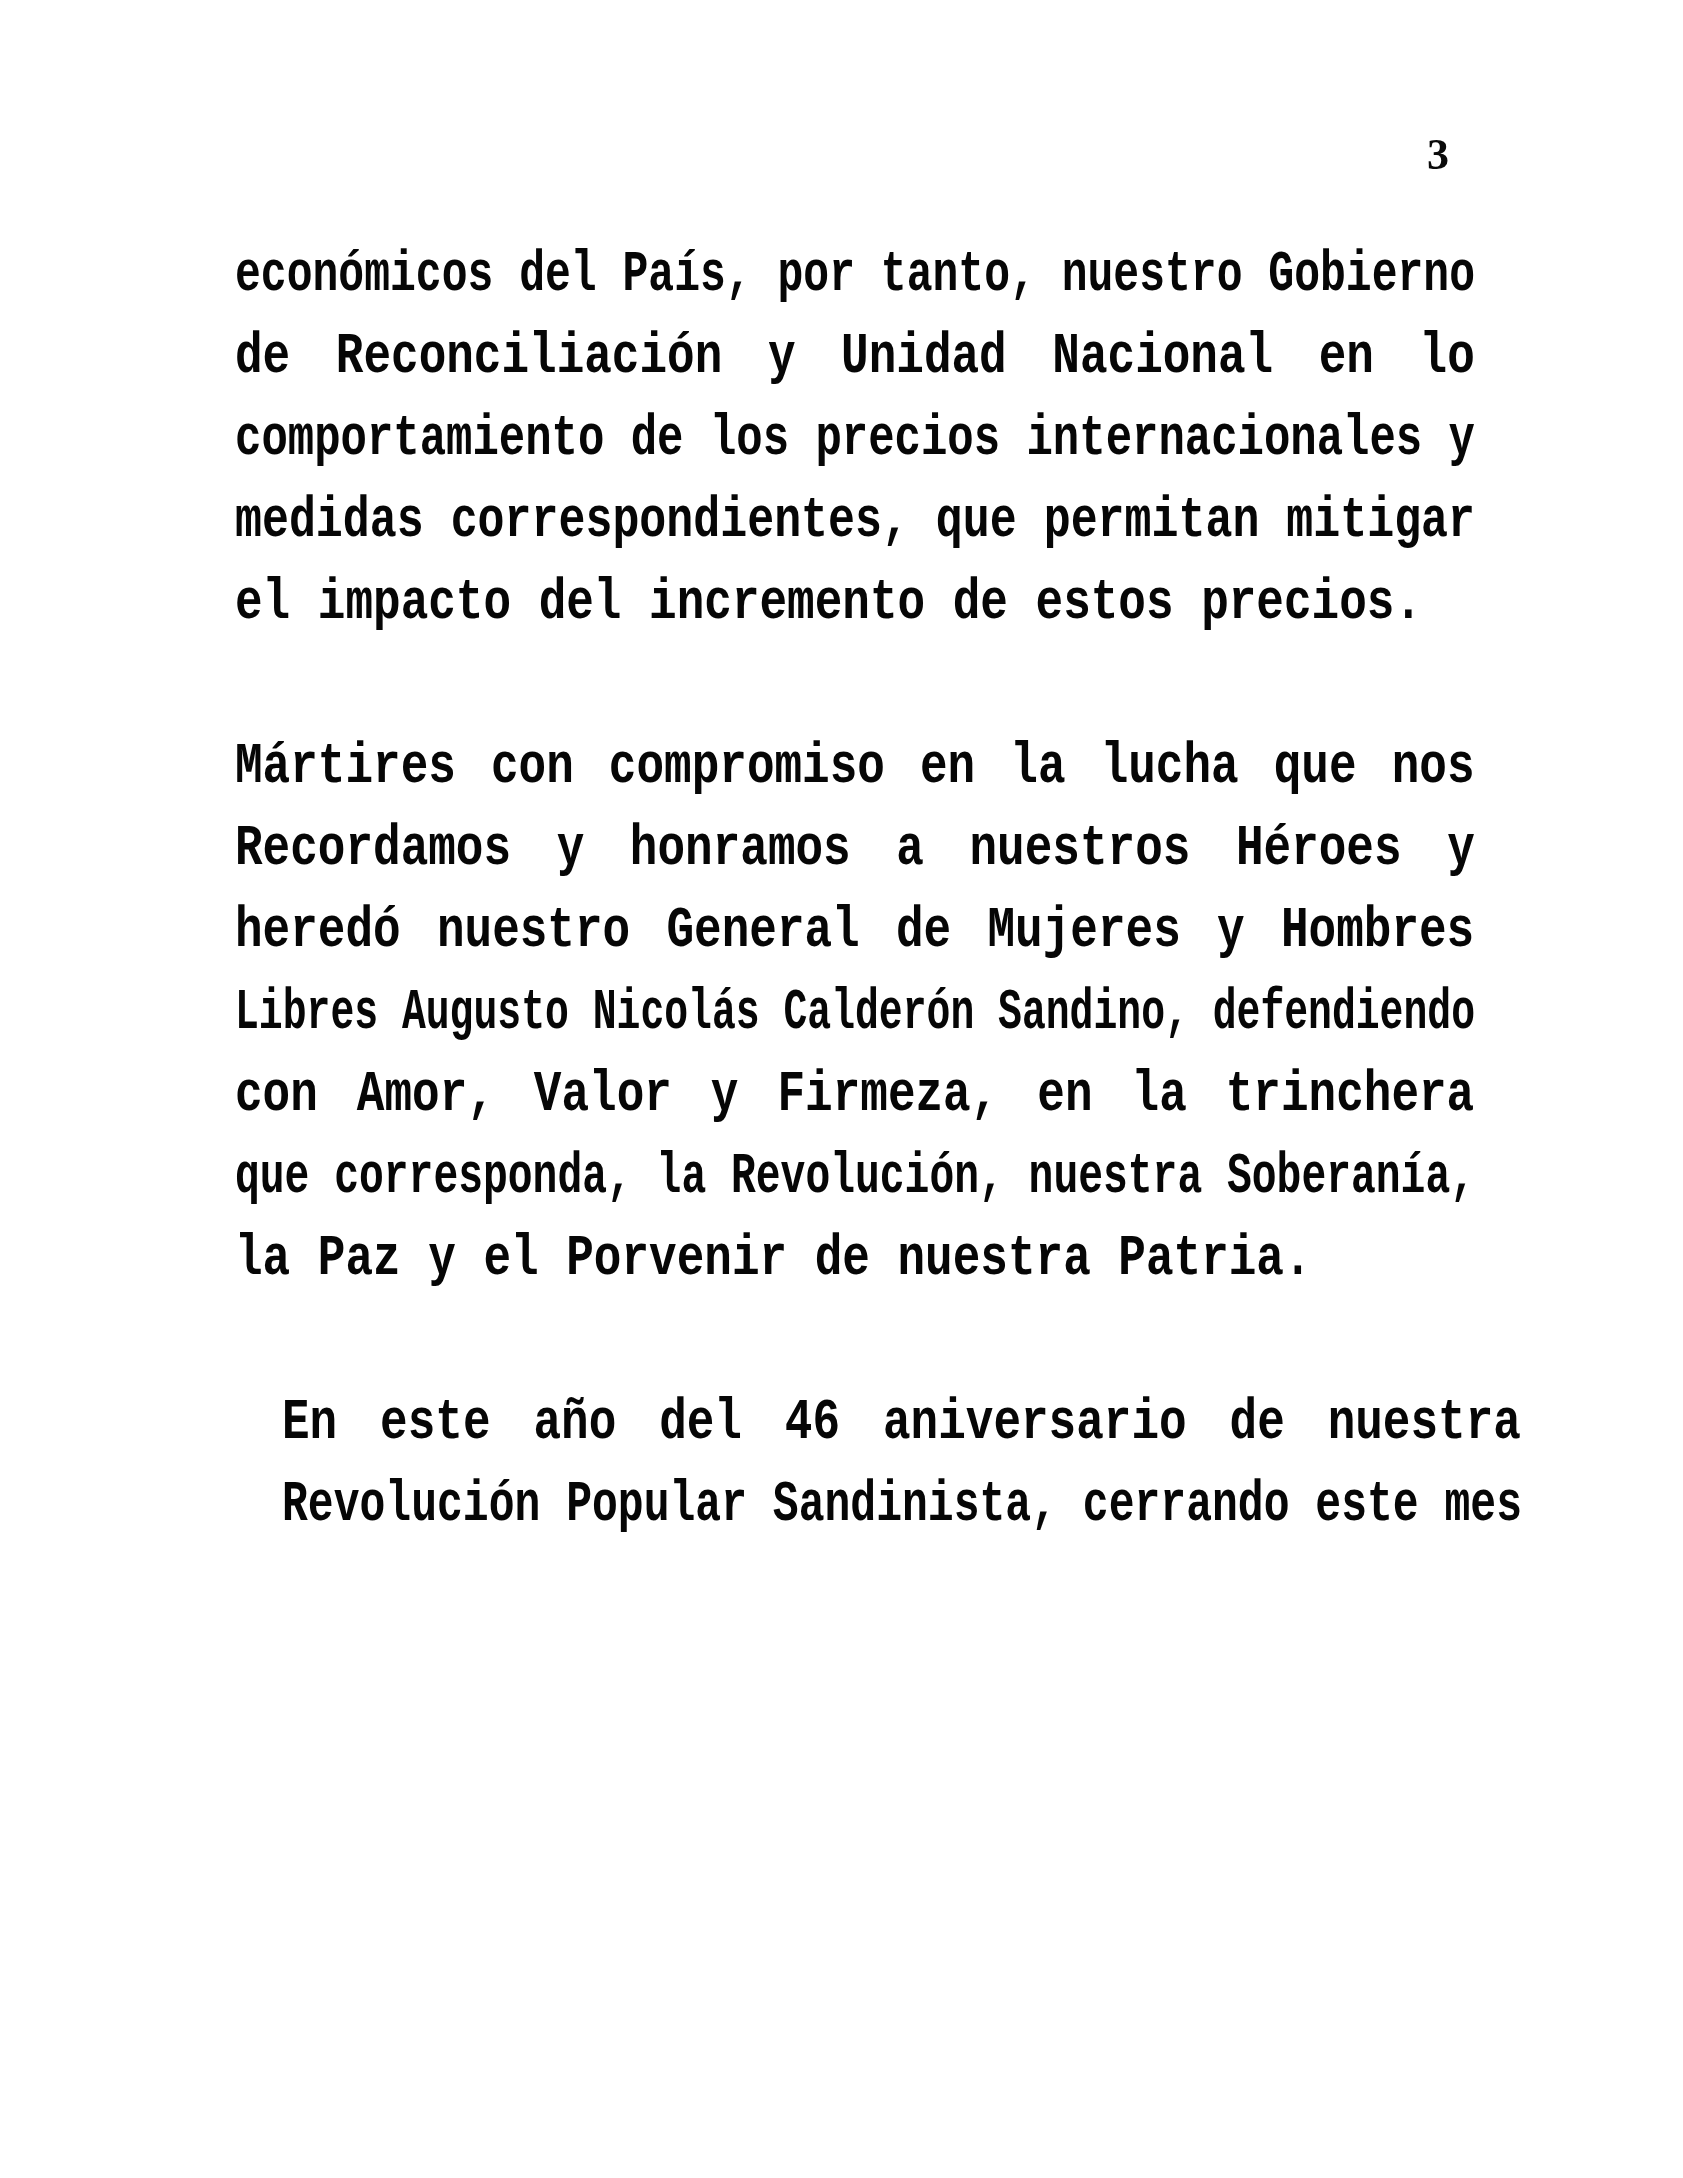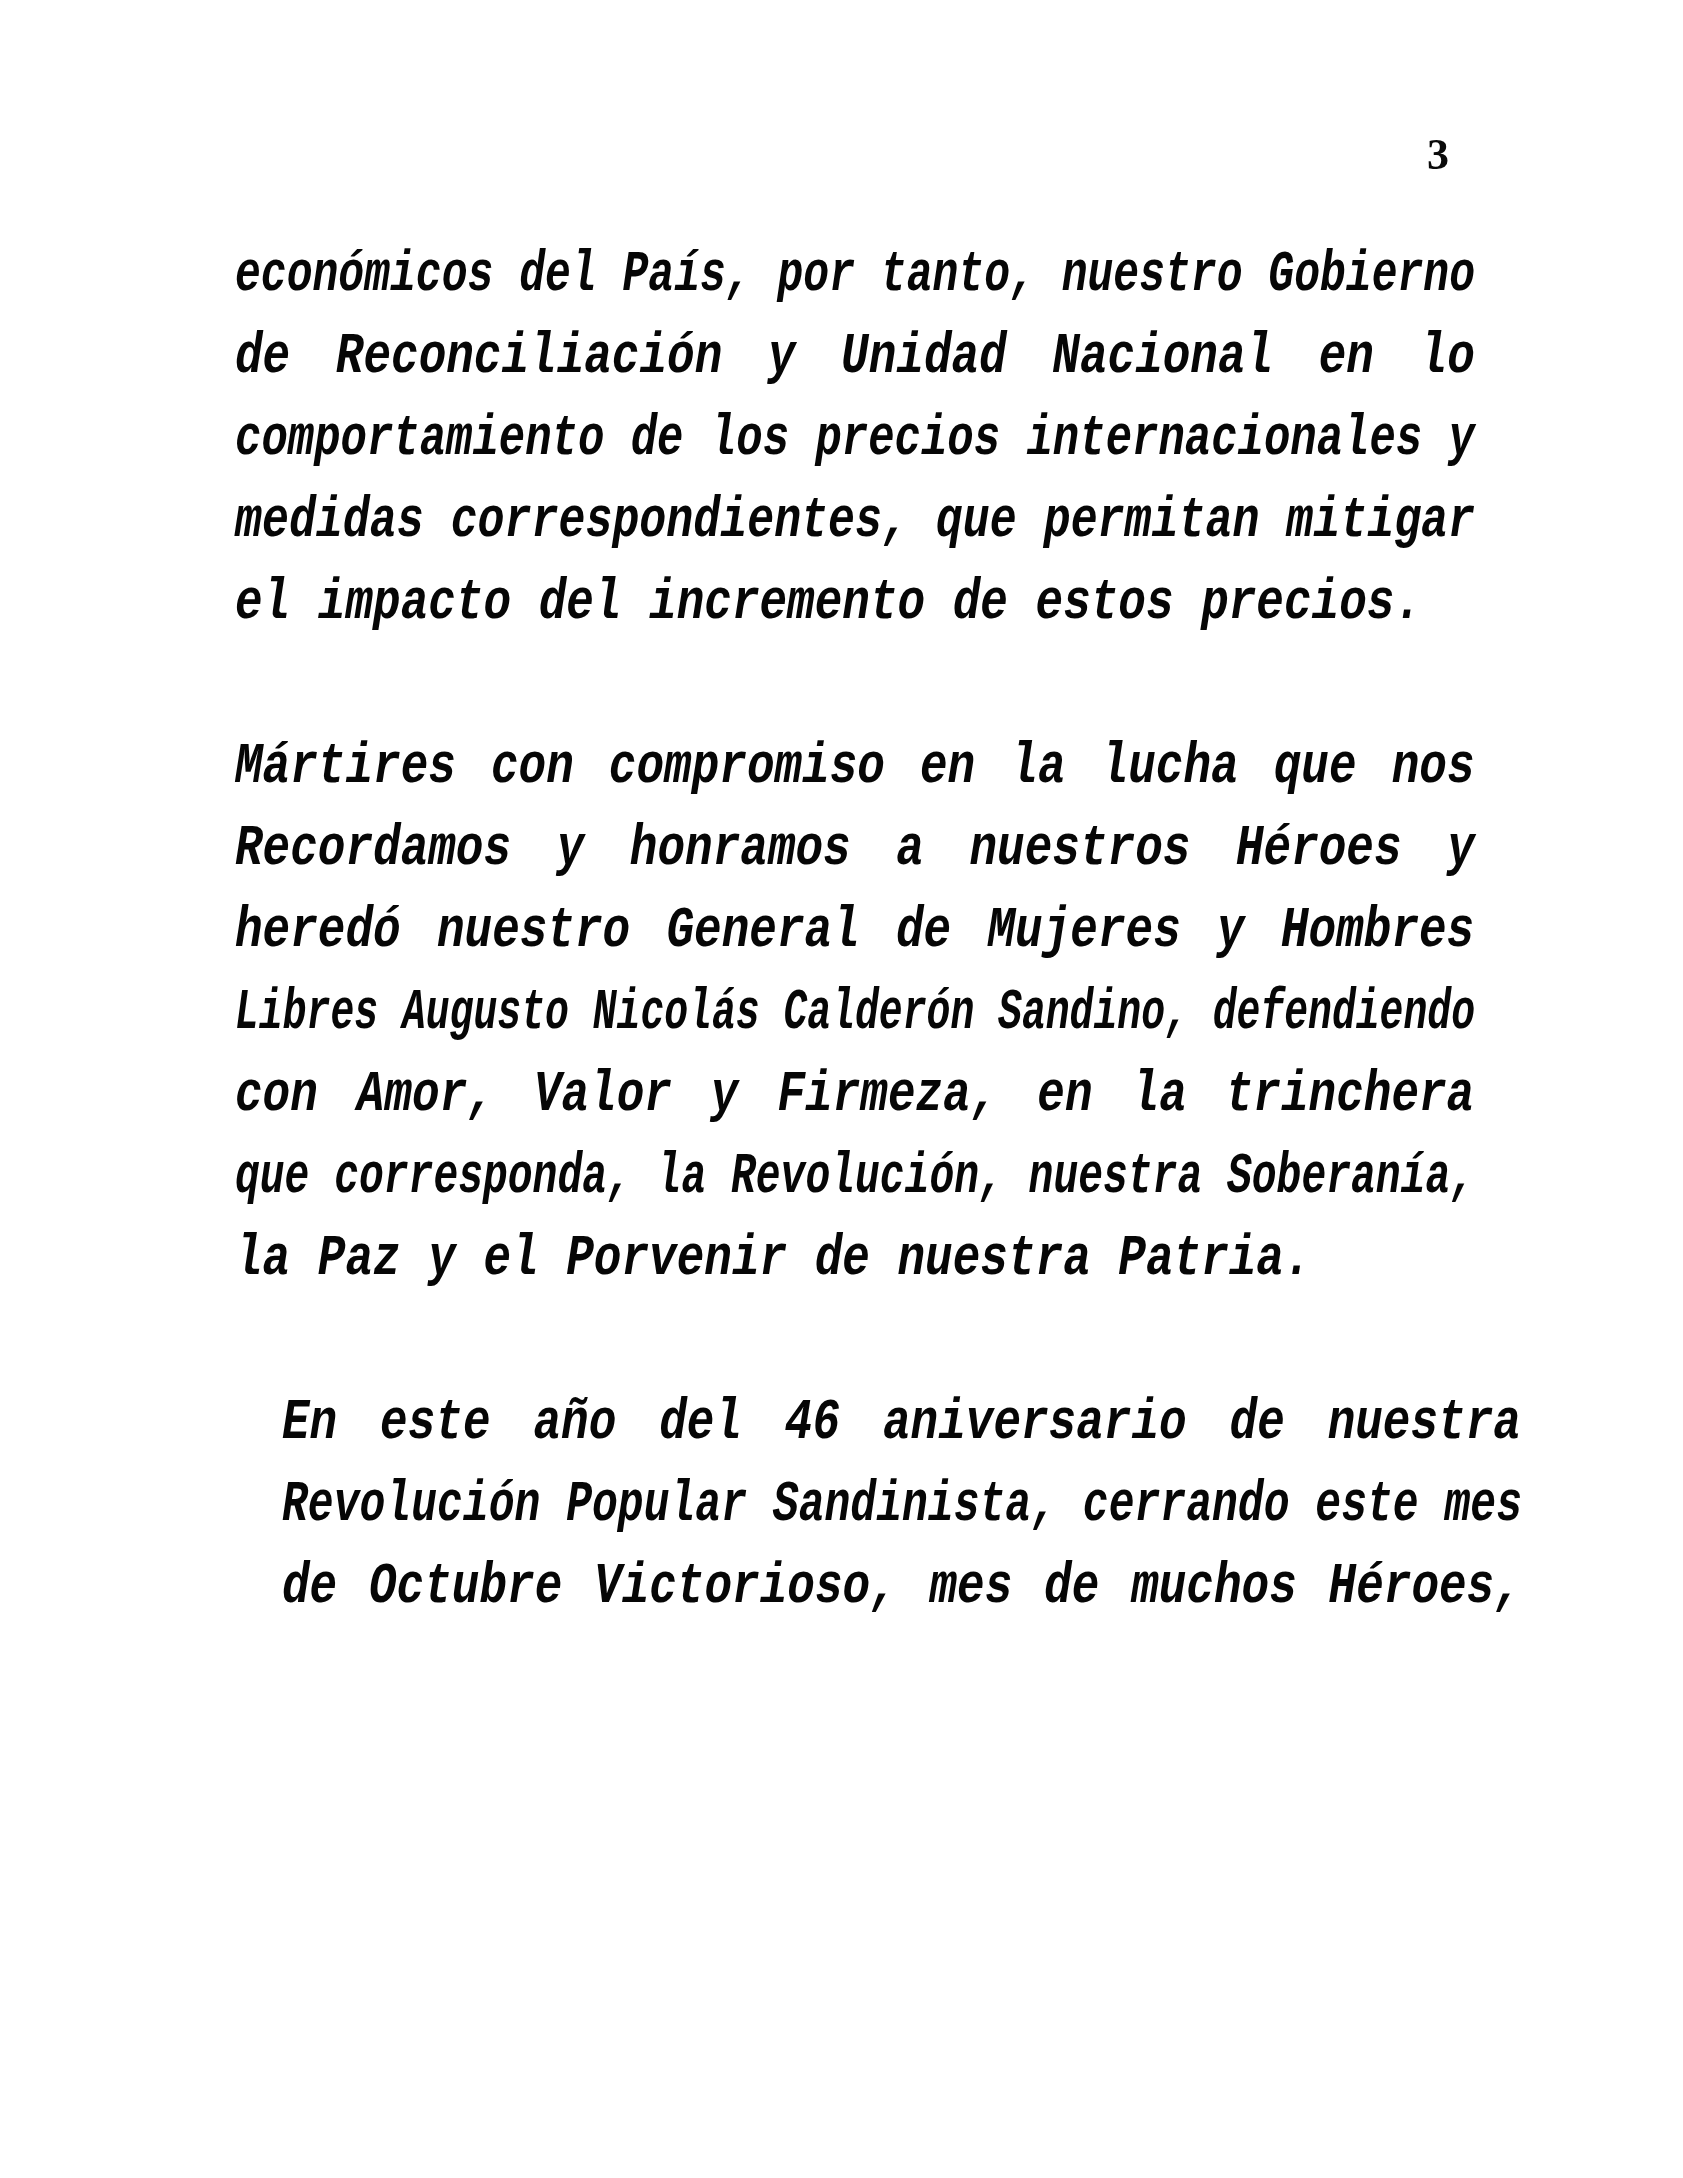--- a/index.html
+++ b/index.html
@@ -41,21 +41,20 @@
   }
   .para:last-child {
     margin-bottom: 0;
     margin-left: 47px;
   }
   .line {
     height: 82px;
     line-height: 82px;
     white-space: nowrap;
     overflow: visible;
-    font-style: italic;
   }
   .line > span {
     display: inline-block;
     white-space: pre;
     font-family: "Liberation Mono", "DejaVu Sans Mono", monospace;
     font-weight: bold;
     font-size: 46px;
     line-height: normal;
     color: #060606;
     transform-origin: left 77%;
@@ -84,18 +83,17 @@
       <div class="line"><span style="word-spacing: 8.7px; transform: scale(1, 1.25);">heredó nuestro General de Mujeres y Hombres</span></div>
       <div class="line"><span style="transform: scale(0.863848, 1.25);">Libres Augusto Nicolás Calderón Sandino, defendiendo</span></div>
       <div class="line"><span style="word-spacing: 11.4px; transform: scale(1, 1.25);">con Amor, Valor y Firmeza, en la trinchera</span></div>
       <div class="line"><span style="transform: scale(0.898398, 1.25);">que corresponda, la Revolución, nuestra Soberanía,</span></div>
       <div class="line"><span style="transform: scale(1, 1.25);">la Paz y el Porvenir de nuestra Patria.</span></div>
     </div>
 
     <div class="para">
       <div class="line"><span style="word-spacing: 15.3px; transform: scale(1, 1.25);">En este año del 46 aniversario de nuestra</span></div>
       <div class="line"><span style="transform: scale(0.935838, 1.25);">Revolución Popular Sandinista, cerrando este mes</span></div>
-      <div class="line"><span style="word-spacing: 4.2px; transform: scale(1, 1.25);">de Octubre Victorioso, mes de muchos Héroes,</span></div>
     </div>
 
   </div>
 </div>
 
 
 </body></html>

